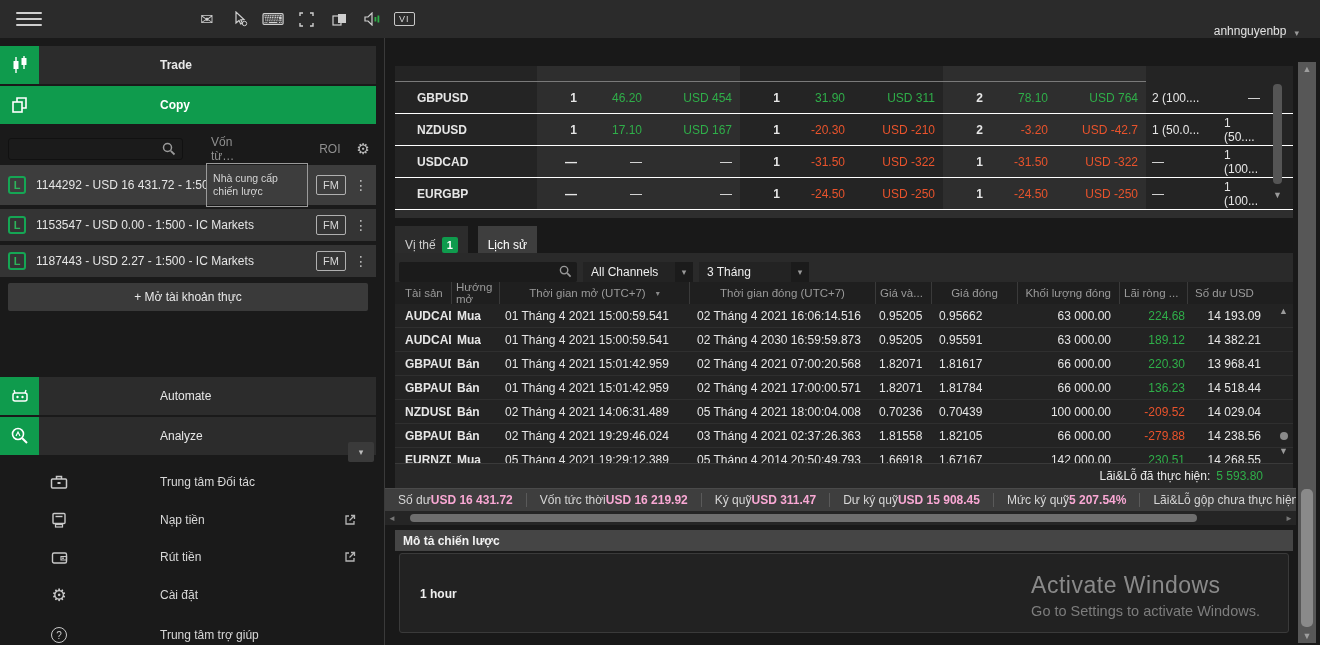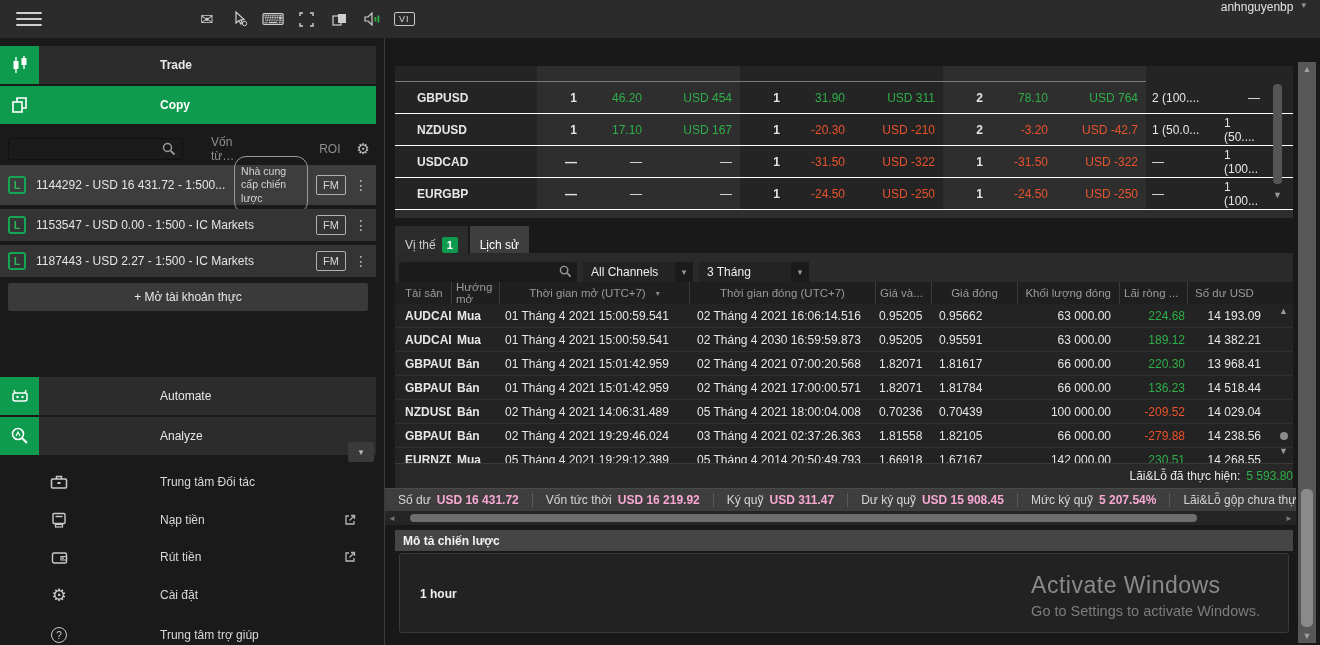--- a/index.html
+++ b/index.html
@@ -7,39 +7,39 @@
   body{font-family:"Liberation Sans","DejaVu Sans",sans-serif;background:#111;color:#e6e6e6;font-size:12px}
   #app{position:relative;width:1320px;height:645px;background:#191919}
 
   
   #topbar{position:absolute;left:0;top:0;width:1320px;height:38px;background:#2b2b2b;display:flex;align-items:center}
   .burger{width:26px;height:14px;margin-left:16px;display:flex;flex-direction:column;justify-content:space-between;cursor:pointer}
   .burger span{display:block;height:2px;background:#cfcfcf;border-radius:1px}
   .tb-icons{position:absolute;left:196px;top:0;height:38px;display:flex;align-items:center;gap:11px}
   .tb-ic{width:22px;height:20px;display:flex;align-items:center;justify-content:center;color:#cfcfcf;font-size:16px}
   .vi-box{border:1px solid #c9c9c9;border-radius:2px;font-size:9px;padding:1px 4px;color:#d6d6d6;letter-spacing:1px}
-  .tb-user{position:absolute;right:14px;top:0;height:38px;display:flex;align-items:flex-start;gap:8px;color:#e2e2e2}
+  .tb-user{position:absolute;right:21px;top:0;height:38px;display:flex;align-items:flex-end;gap:8px;color:#e2e2e2}
   .tb-user .chev{color:#9a9a9a;font-size:9px}
 
   
   #sidebar{position:absolute;left:0;top:38px;width:385px;height:607px;background:#1a1a1a;border-right:1px solid #3a3a3a}
   .nav-big{position:absolute;left:0;width:376px;height:38px;background:#2c2c2c;display:flex;align-items:center;cursor:pointer}
   .nav-big .icblock{width:39px;height:38px;background:#0f9b4d;display:flex;align-items:center;justify-content:center;flex:none}
   .nav-big .lbl{margin-left:121px;color:#e8e8e8;font-weight:700}
   .nav-big.green{background:#0f9b4d}
   .nav-big.green .lbl{color:#fff}
   .searchrow{position:absolute;left:8px;top:98px;width:362px;height:26px;display:flex;align-items:center}
   .s-input{width:182px;height:22px;background:#1b1b1b;border:1px solid #111;border-radius:3px;position:relative}
   .s-input .mag{position:absolute;right:6px;top:3px}
   .dim{color:#8f8f8f}
   .acc{position:absolute;left:0;width:376px;background:#343434;display:flex;align-items:center;padding:0 8px;cursor:pointer}
   .acc.sel{background:#3d3d3d}
   .lbadge{width:18px;height:18px;border:2px solid #15a654;border-radius:3px;color:#2db45a;font-weight:700;font-size:11px;display:flex;align-items:center;justify-content:center;flex:none;margin-right:10px}
   .acclbl{white-space:nowrap;overflow:hidden;flex:1;color:#e5e5e5}
-  .provider-tag{border:1px solid #9a9a9a;border-radius:12px;font-size:10.5px;line-height:1.25;color:#d5d5d5;padding:8px 6px;width:74px;flex:none;margin-right:8px}
+  .provider-tag{border:1px solid #9a9a9a;border-radius:0;font-size:10.5px;line-height:1.25;color:#d5d5d5;padding:8px 6px;width:102px;flex:none;margin-right:8px}
   .fmbox{border:1px solid #b0b0b0;border-radius:2px;color:#d6d6d6;font-size:11px;padding:3px 6px;flex:none;margin-right:8px}
   .dots{color:#bdbdbd;font-size:14px;flex:none;cursor:pointer}
   .openbtn{position:absolute;left:8px;top:245px;width:360px;height:28px;background:#3a3a3a;border-radius:2px;display:flex;align-items:center;justify-content:center;color:#e8e8e8;cursor:pointer}
   .nav-sm{position:absolute;left:0;width:376px;height:34px;display:flex;align-items:center;padding-left:160px;color:#d8d8d8;cursor:pointer}
   .nav-sm .ic{position:absolute;left:45px;width:28px;display:flex;justify-content:center;color:#c9c9c9;font-size:16px}
   .nav-sm .ext{position:absolute;right:20px}
   .chevbtn{position:absolute;left:348px;top:404px;width:26px;height:20px;background:#3a3a3a;border-radius:2px;color:#bbb;font-size:9px;display:flex;align-items:center;justify-content:center;cursor:pointer}
 
   
   #main{position:absolute;left:385px;top:38px;width:935px;height:607px;background:#191919}
@@ -58,21 +58,21 @@
   .px1{width:78px;justify-content:flex-start;padding-left:6px}.px2{width:44px}
   .lightband{background:#2e2e2e}
   .tg{color:#2fae49}.tr{color:#e9532c}
   .posbottom{position:absolute;left:0;top:144px;width:898px;height:8px;background:#2e2e2e}
   .posvscroll{position:absolute;left:875px;top:0;width:16px;height:144px}
   .posvthumb{position:absolute;left:3px;top:18px;width:9px;height:100px;background:#555;border-radius:4px}
   .posvdown{position:absolute;left:3px;top:124px;color:#9a9a9a;font-size:9px}
 
   
   .tabs{position:absolute;left:10px;top:188px;height:25px;display:flex}
-  .tab{height:37px;display:flex;align-items:center;gap:6px;padding:0 10px;color:#cfcfcf;cursor:pointer;background:#2c2c2c;margin-right:2px}
+  .tab{height:37px;display:flex;align-items:center;gap:6px;padding:0 10px;color:#cfcfcf;cursor:pointer;background:#2c2c2c;margin-right:10px}
   .tab.active{background:#3e3e3e;color:#fff}
   .cntbadge{width:16px;height:16px;background:#0f9b4d;border-radius:2px;color:#fff;font-weight:700;font-size:11px;display:flex;align-items:center;justify-content:center}
   .filterrow{position:absolute;left:10px;top:215px;width:898px;height:38px;background:#2a2a2a;display:flex;align-items:center;gap:6px;padding-left:4px}
   .f-input{width:178px;height:20px;background:#1b1b1b;border-radius:2px;position:relative}
   .f-input .mag{position:absolute;right:5px;top:3px}
   .dropdown{height:20px;background:#232323;display:flex;align-items:center;color:#eee;cursor:pointer}
   .dropdown .dtext{padding:0 8px;width:92px;white-space:nowrap;overflow:hidden}
   .dropdown .darr{width:18px;height:20px;background:#1b1b1b;color:#999;font-size:9px;display:flex;align-items:center;justify-content:center}
 
   
@@ -89,26 +89,26 @@
   .rc0{width:56px;padding-left:10px;font-weight:700}.rc1{width:48px;padding-left:6px;font-weight:700}
   .rc2{width:190px;padding-left:6px}.rc3{width:186px;padding-left:8px}
   .rc4{width:56px;padding-left:4px}.rc5{width:86px;padding-left:8px}
   .rc6{width:102px;text-align:right;padding-right:8px}.rc7{width:68px;text-align:right;padding-right:2px}
   .rc8{width:74px;text-align:right}
   .histvscroll{position:absolute;left:892px;top:266px;width:14px;height:159px}
   .histvscroll .up{position:absolute;top:2px;left:2px;color:#9a9a9a;font-size:9px}
   .histvscroll .dot{position:absolute;top:128px;left:3px;width:8px;height:8px;border-radius:50%;background:#8a8a8a}
   .histvscroll .dn{position:absolute;top:142px;left:2px;color:#9a9a9a;font-size:9px}
 
-  .realized{position:absolute;left:10px;top:425px;width:898px;height:25px;background:#282828;border-top:1px solid #3a3a3a;display:flex;align-items:center;justify-content:flex-end;padding-right:0;gap:6px}
+  .realized{position:absolute;left:10px;top:425px;width:898px;height:25px;background:#282828;border-top:1px solid #3a3a3a;display:flex;align-items:center;justify-content:flex-end;padding-right:30px;gap:6px}
   .realized .val{color:#2fae49}
 
   
   .statusbar{position:absolute;left:0;top:450px;width:911px;height:23px;background:#3e3e3e;border-top:1px solid #4a4a4a;display:flex;align-items:center;overflow:hidden;white-space:nowrap}
-  .sb-item{display:flex;align-items:center;gap:6px;padding:0 13px;border-left:1px solid #5a5a5a;height:14px}
+  .sb-item{display:flex;align-items:center;padding:0 13px;border-left:1px solid #5a5a5a;height:14px}
   .sb-item.first{border-left:none}
   .sb-label{color:#d6d6d6}
   .sb-value{color:#f9a8d4;font-weight:700}
 
   .hscroll{position:absolute;left:0;top:473px;width:911px;height:14px;background:#252525}
   .hs-left{position:absolute;left:3px;top:3px;color:#777;font-size:8px}
   .hs-right{position:absolute;right:3px;top:3px;color:#777;font-size:8px}
   .hs-thumb{position:absolute;left:25px;top:3px;width:787px;height:8px;background:#6e6e6e;border-radius:4px;cursor:pointer}
 
   

